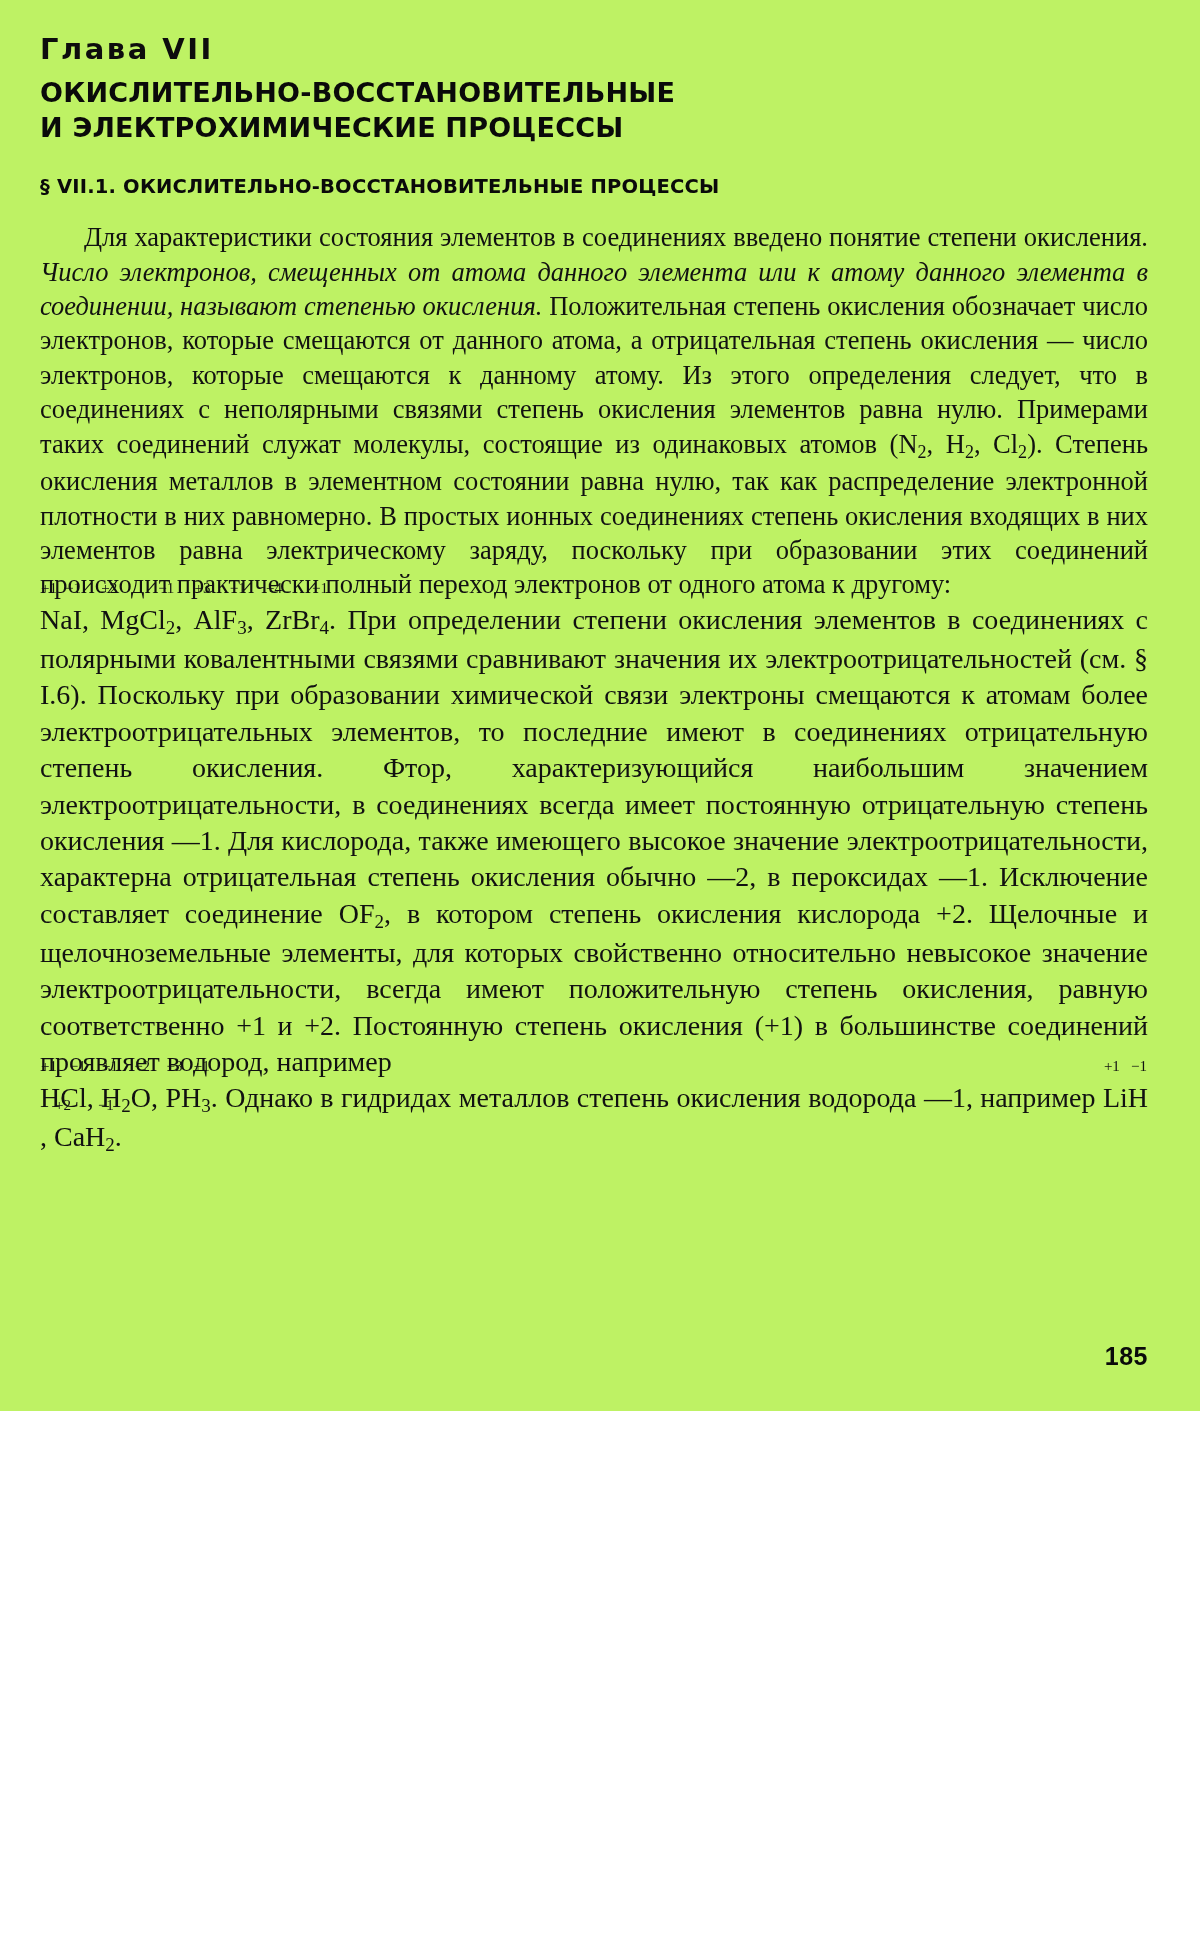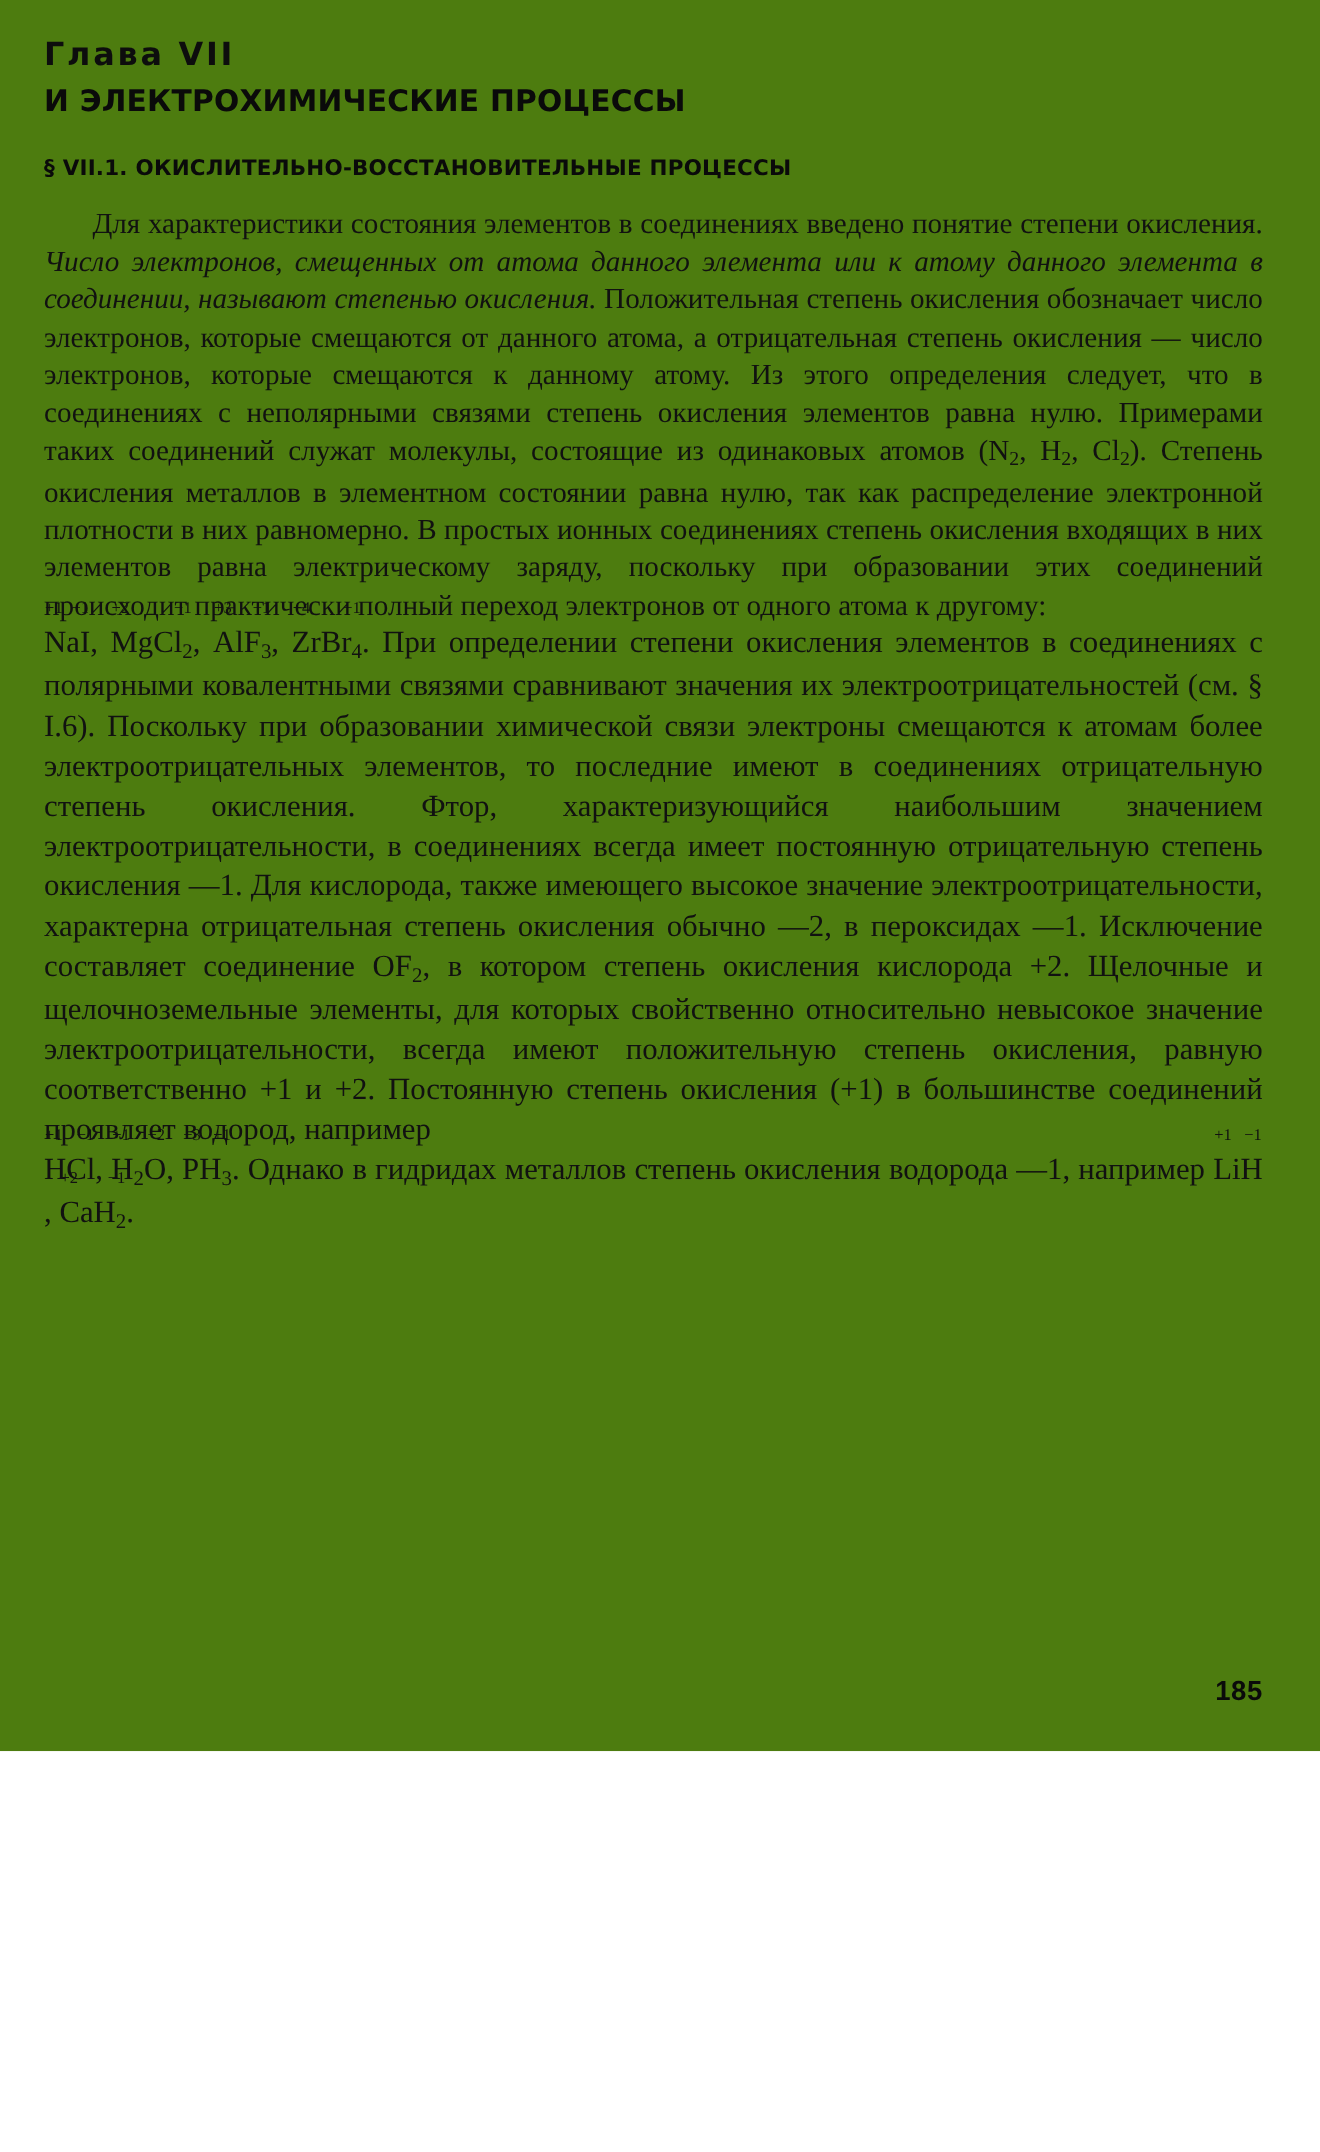--- a/index.html
+++ b/index.html
@@ -7,22 +7,22 @@
     padding: 0;
     background: #ffffff;
   }
   body {
     font-family: "Liberation Serif", "DejaVu Serif", serif;
     color: #111111;
   }
   .page {
     position: relative;
     width: 1200px;
-    height: 1592px;
-    background: #4d7c0f;
+    height: 1411px;
+    background: #bef264;
     box-sizing: border-box;
     padding: 26px 52px 20px 40px;
     overflow: hidden;
   }
   .content {
     width: 1108px;
     margin: 0 auto;
   }
 
   
@@ -116,20 +116,21 @@
 </style>
 </head>
 <body>
 
 <div class="page">
   <div class="content">
 
     <h1 class="chapter-label">Глава VII</h1>
 
     <h2 class="chapter-title">
+      <span class="line1">ОКИСЛИТЕЛЬНО-ВОССТАНОВИТЕЛЬНЫЕ</span>
       <span class="line2">И ЭЛЕКТРОХИМИЧЕСКИЕ ПРОЦЕССЫ</span>
     </h2>
 
     <h3 class="section-heading">§ VII.1. ОКИСЛИТЕЛЬНО-ВОССТАНОВИТЕЛЬНЫЕ ПРОЦЕССЫ</h3>
 
 
     <p class="body indent">
       <span>Для характеристики состояния элементов в соединениях введено понятие степени окисления. </span><span class="ital">Число электронов, смещенных от атома данного элемента или к атому данного элемента в соединении, называют степенью окисления.</span><span> Положительная степень окисления обозначает число электронов, которые смещаются от данного атома, а отрицательная степень окисления — число электронов, которые смещаются к данному атому. Из этого определения следует, что в соединениях с неполярными связями степень окисления элементов равна нулю. Примерами таких соединений служат молекулы, состоящие из одинаковых атомов (N</span><sub>2</sub>,
       <span>H</span><sub>2</sub>,
       <span>Cl</span><sub>2</sub><span>). Степень окисления металлов в элементном состоянии равна нулю, так как распределение электронной плотности в них равномерно. В простых ионных соединениях степень окисления входящих в них элементов равна электрическому заряду, поскольку при образовании этих соединений происходит практически полный переход электронов от одного атома к другому:</span>

